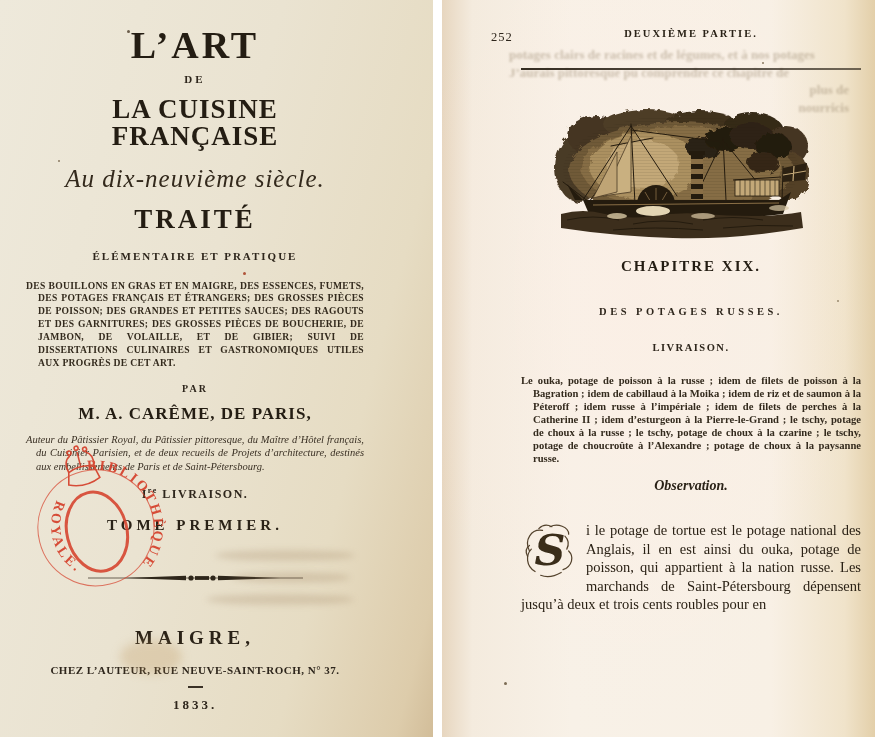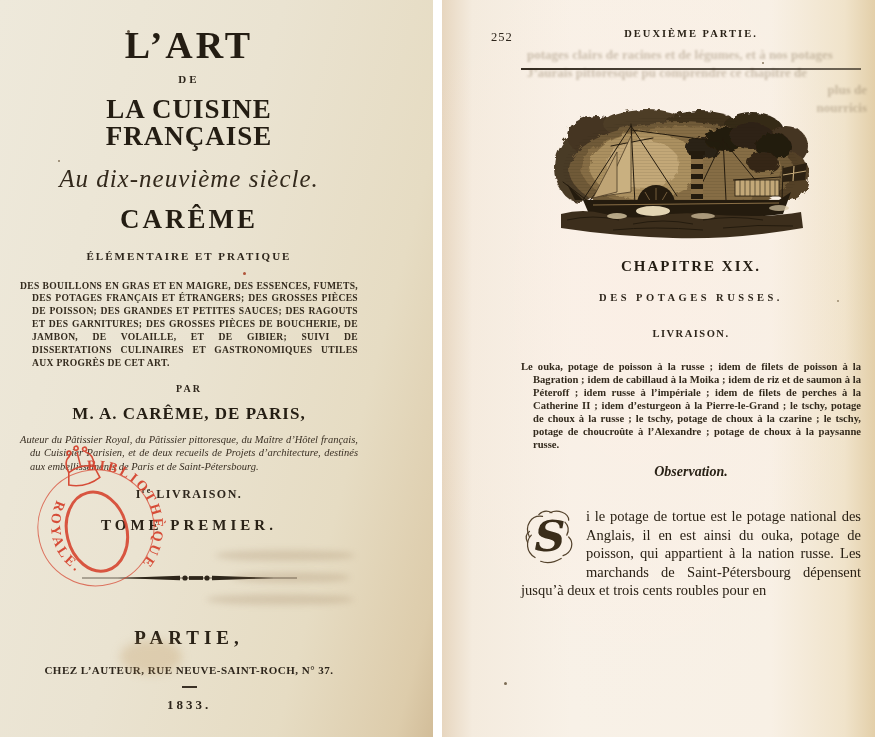--- a/index.html
+++ b/index.html
@@ -8,21 +8,21 @@
   .spread{display:flex;width:875px;height:737px;background:#ffffff;}
   .page{position:relative;height:737px;overflow:hidden;}
   .page-left{width:433px;margin-right:9px;
     background:linear-gradient(105deg,#eee9db 0%,#eae3d1 45%,#e6dcc3 75%,#ddccab 94%,#d2bd99 100%);}
   .page-right{width:433px;
     background:linear-gradient(90deg,#e7d6bf 0%,#f4ebde 7%,#f8f1e7 30%,#f8f0e5 76%,#f0e3ca 93%,#e3cfa9 100%);}
   .page-right::before{content:"";position:absolute;inset:0;
     background:radial-gradient(ellipse at 45% 40%,rgba(255,236,228,.35),rgba(255,255,255,0) 70%);}
 
   
-  .lp-col{position:relative;margin-left:20px;width:338px;text-align:center;}
+  .lp-col{position:relative;margin-left:26px;width:338px;text-align:center;}
   .lp-title1{margin-top:26px;font-size:38px;line-height:1;font-weight:bold;letter-spacing:3px;color:#241d13;}
   .lp-de{margin-top:9px;font-size:11px;font-weight:bold;letter-spacing:3px;}
   .lp-title3{margin-top:11px;font-size:27px;line-height:1;font-weight:bold;letter-spacing:1px;color:#241d13;}
   .lp-script{margin-top:15px;font-size:25px;line-height:1.1;font-style:italic;letter-spacing:1px;color:#33291c;}
   .lp-traite{margin-top:13px;font-size:27px;line-height:1;font-weight:bold;letter-spacing:3px;color:#241d13;}
   .lp-traite-sub{margin-top:17px;font-size:11px;font-weight:bold;letter-spacing:2px;}
   .lp-contents{margin-top:18px;font-size:9.6px;font-weight:bold;line-height:12.9px;letter-spacing:.3px;
     text-align:justify;text-indent:-12px;padding-left:12px;color:#332a1d;}
   .lp-par{margin-top:13px;font-size:10px;font-weight:bold;letter-spacing:2px;}
   .lp-author{margin-top:10px;font-size:17px;font-weight:bold;letter-spacing:1px;color:#241d13;}
@@ -42,64 +42,64 @@
     background:rgba(190,150,95,.28);filter:blur(5px);}
   .speck{position:absolute;border-radius:50%;}
 
   
   .rp-col{position:relative;margin-left:79px;width:340px;}
   .rp-header{position:relative;margin-top:28px;height:16px;}
   .rp-pagenum{position:absolute;left:-30px;top:2px;font-size:12.5px;letter-spacing:1px;}
   .rp-head{text-align:center;font-size:10.5px;font-weight:bold;letter-spacing:2px;color:#2a2217;}
   .rp-rule{position:relative;z-index:2;margin-top:24px;height:2px;
     background:linear-gradient(90deg,rgba(42,34,23,.95),rgba(42,34,23,.65));}
-  .ghost{position:absolute;left:85px;top:46px;width:340px;z-index:1;color:#8d7a5f;opacity:.42;
+  .ghost{position:absolute;left:67px;top:46px;width:340px;z-index:1;color:#8d7a5f;opacity:.42;
     filter:blur(.8px);font-weight:bold;font-size:13px;line-height:17.5px;text-align:justify;}
   .ghost .frag{text-align:right;}
   .engraving-wrap{position:relative;z-index:2;margin-top:38px;margin-left:32px;width:256px;height:140px;}
   .rp-chapter{position:relative;z-index:2;margin-top:10px;text-align:center;font-size:15px;
     font-weight:bold;letter-spacing:2px;color:#241d13;}
-  .rp-chapter-sub{margin-top:17px;text-align:center;font-size:10.5px;font-weight:bold;letter-spacing:3.5px;}
+  .rp-chapter-sub{margin-top:31px;text-align:center;font-size:10.5px;font-weight:bold;letter-spacing:3.5px;}
   .rp-sommaire-label{margin-top:25px;text-align:center;font-size:10.5px;font-weight:bold;letter-spacing:1.5px;}
   .rp-sommaire{margin-top:21px;font-size:10.6px;line-height:13px;text-align:justify;
     text-indent:-12px;padding-left:12px;color:#332a1d;font-weight:bold;}
   .rp-observation{margin-top:13px;text-align:center;font-size:14px;font-weight:bold;font-style:italic;color:#2a2217;}
   .rp-body{margin-top:27px;font-size:14.5px;line-height:18.6px;text-align:justify;color:#2a2115;}
   .dropcap{float:left;width:58px;height:56px;margin:2px 7px 0 0;}
 </style>
 </head>
 <body>
 
 <div class="spread">
 
   <div class="page page-left">
     <div class="lp-col">
       <div class="lp-title1">L’ART</div>
       <div class="lp-de">DE</div>
       <div class="lp-title3">LA CUISINE FRANÇAISE</div>
       <div class="lp-script">Au dix-neuvième siècle.</div>
-      <div class="lp-traite">CARÊME</div>
+      <div class="lp-traite">TRAITÉ</div>
       <div class="lp-traite-sub">ÉLÉMENTAIRE ET PRATIQUE</div>
       <div class="lp-contents">DES BOUILLONS EN GRAS ET EN MAIGRE, DES ESSENCES, FUMETS, DES POTAGES FRANÇAIS ET ÉTRANGERS; DES GROSSES PIÈCES DE POISSON; DES GRANDES ET PETITES SAUCES; DES RAGOUTS ET DES GARNITURES; DES GROSSES PIÈCES DE BOUCHERIE, DE JAMBON, DE VOLAILLE, ET DE GIBIER; SUIVI DE DISSERTATIONS CULINAIRES ET GASTRONOMIQUES UTILES AUX PROGRÈS DE CET ART.</div>
       <div class="lp-par">PAR</div>
       <div class="lp-author">M. A. CARÊME, DE PARIS,</div>
       <div class="lp-note">Auteur du Pâtissier Royal, du Pâtissier pittoresque, du Maître d’Hôtel français, du Cuisinier Parisien, et de deux recueils de Projets d’architecture, destinés aux embellissements de Paris et de Saint-Pétersbourg.</div>
       <div class="lp-livraison"><span>I</span><sup>re</sup><span> LIVRAISON.</span></div>
       <div class="lp-tome">TOME PREMIER.</div>
       <div class="lp-ornament">
         <svg width="215" height="10" viewBox="0 0 215 10">
           <line x1="0" y1="5" x2="215" y2="5" stroke="#4a4034" stroke-width="0.8"></line>
           <polygon points="36,5 98,2.7 98,7.3" fill="#2e261a"></polygon>
           <circle cx="103" cy="5" r="2.6" fill="#2e261a"></circle>
           <rect x="107" y="3.1" width="14" height="3.8" fill="#2e261a"></rect>
           <circle cx="125" cy="5" r="2.6" fill="#2e261a"></circle>
           <polygon points="130,2.7 130,7.3 192,5" fill="#2e261a"></polygon>
         </svg>
       </div>
-      <div class="lp-city">PARTIE,</div>
+      <div class="lp-city">MAIGRE,</div>
       <div class="lp-publisher">CHEZ L’AUTEUR, RUE NEUVE-SAINT-ROCH, N° 37.</div>
       <div class="lp-dash"></div>
       <div class="lp-year">1833.</div>
     </div>
 
     <svg class="stamp" viewBox="0 0 140 168">
       <g fill="none" stroke="#d5402b">
         <circle cx="70" cy="92" r="58" stroke-width="1" opacity="0.75"></circle>
         <ellipse cx="70" cy="96" rx="30" ry="40" stroke-width="3" opacity="0.95"></ellipse>
         <g stroke-width="1.6">

